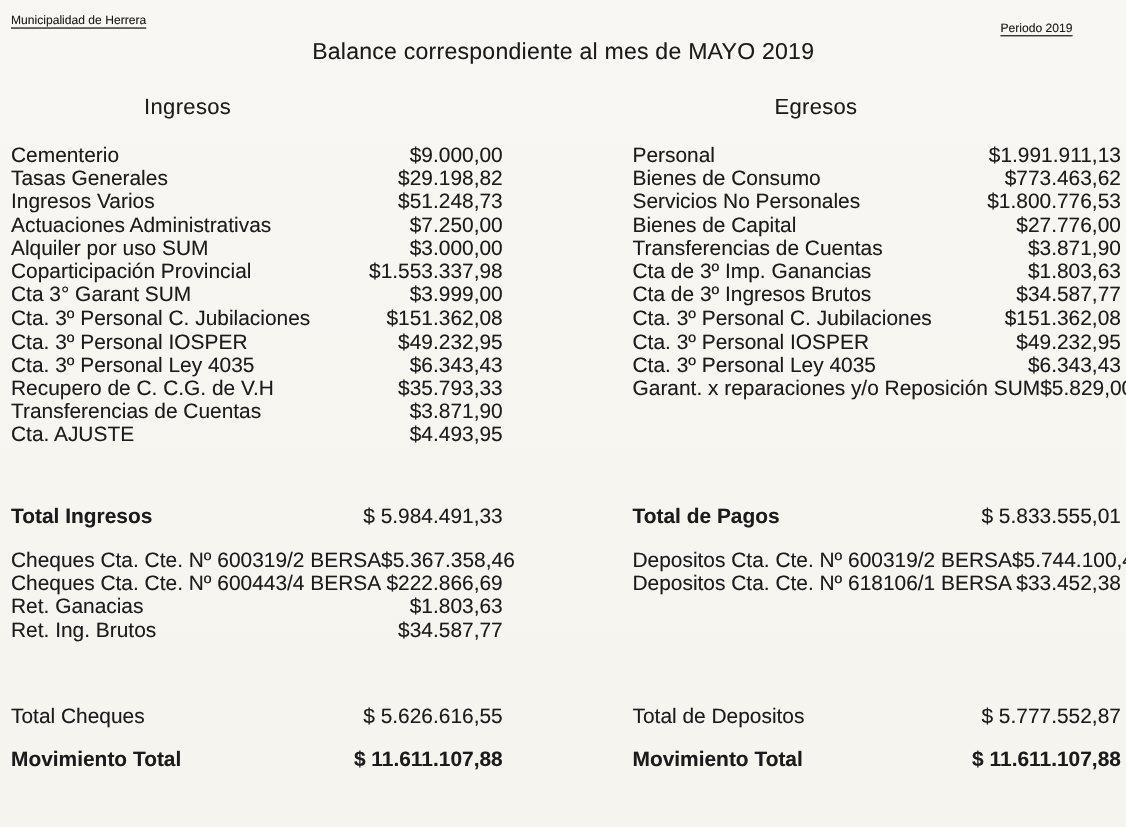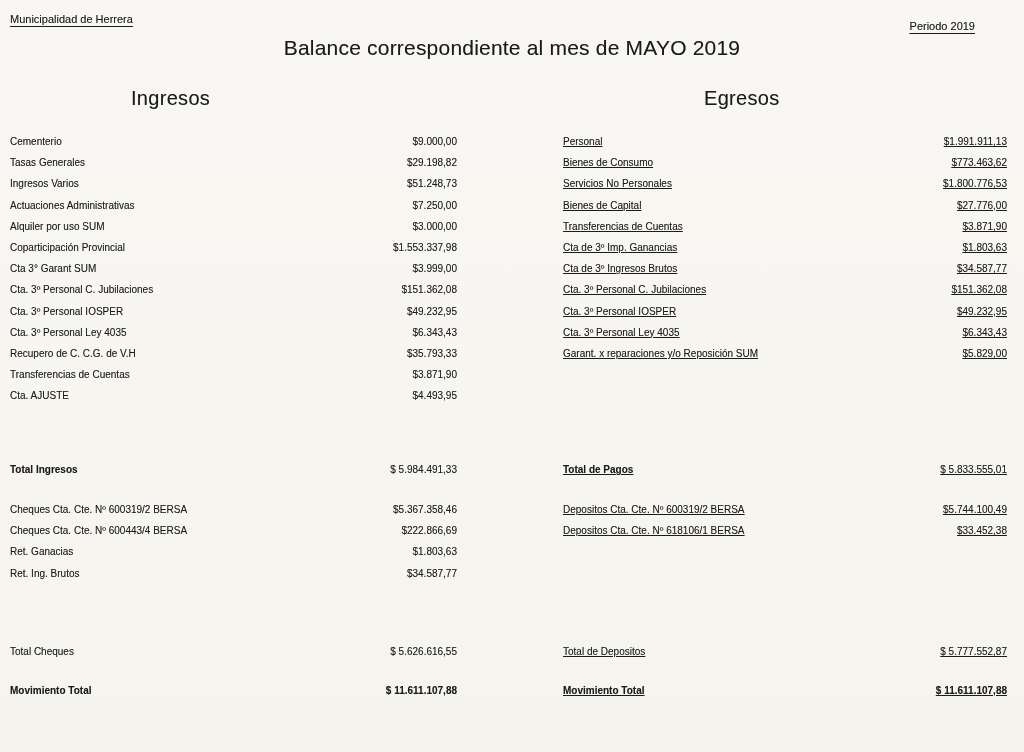--- a/index.html
+++ b/index.html
@@ -41,34 +41,34 @@
     position: absolute;
     top: 87px;
     font-size: 20px;
     letter-spacing: 0.3px;
   }
   .ingresos-heading { left: 131px; }
   .egresos-heading  { left: 672px; margin-left: 32px; }
 
   .block { position: absolute; }
   .lcol { left: 10px;  width: 447px; }
-  .rcol { left: 563px; width: 444px; text-decoration: underline; }
+  .rcol { left: 575px; width: 444px; }
 
   .items-block      { top: 131px; }
   .total-block      { top: 459px; }
   .bank-block       { top: 499px; }
   .bank-total-block { top: 641px; }
   .mov-block        { top: 680px; }
 
   .row {
     display: flex;
     justify-content: space-between;
     align-items: flex-start;
     line-height: 21.2px;
-    font-size: 10px;
+    font-size: 19px;
     white-space: nowrap;
   }
   .row .label { text-align: left; }
   .row .value { text-align: right; }
   .bold { font-weight: bold; }
 </style>
 </head>
 <body>
 
 <div class="page">

